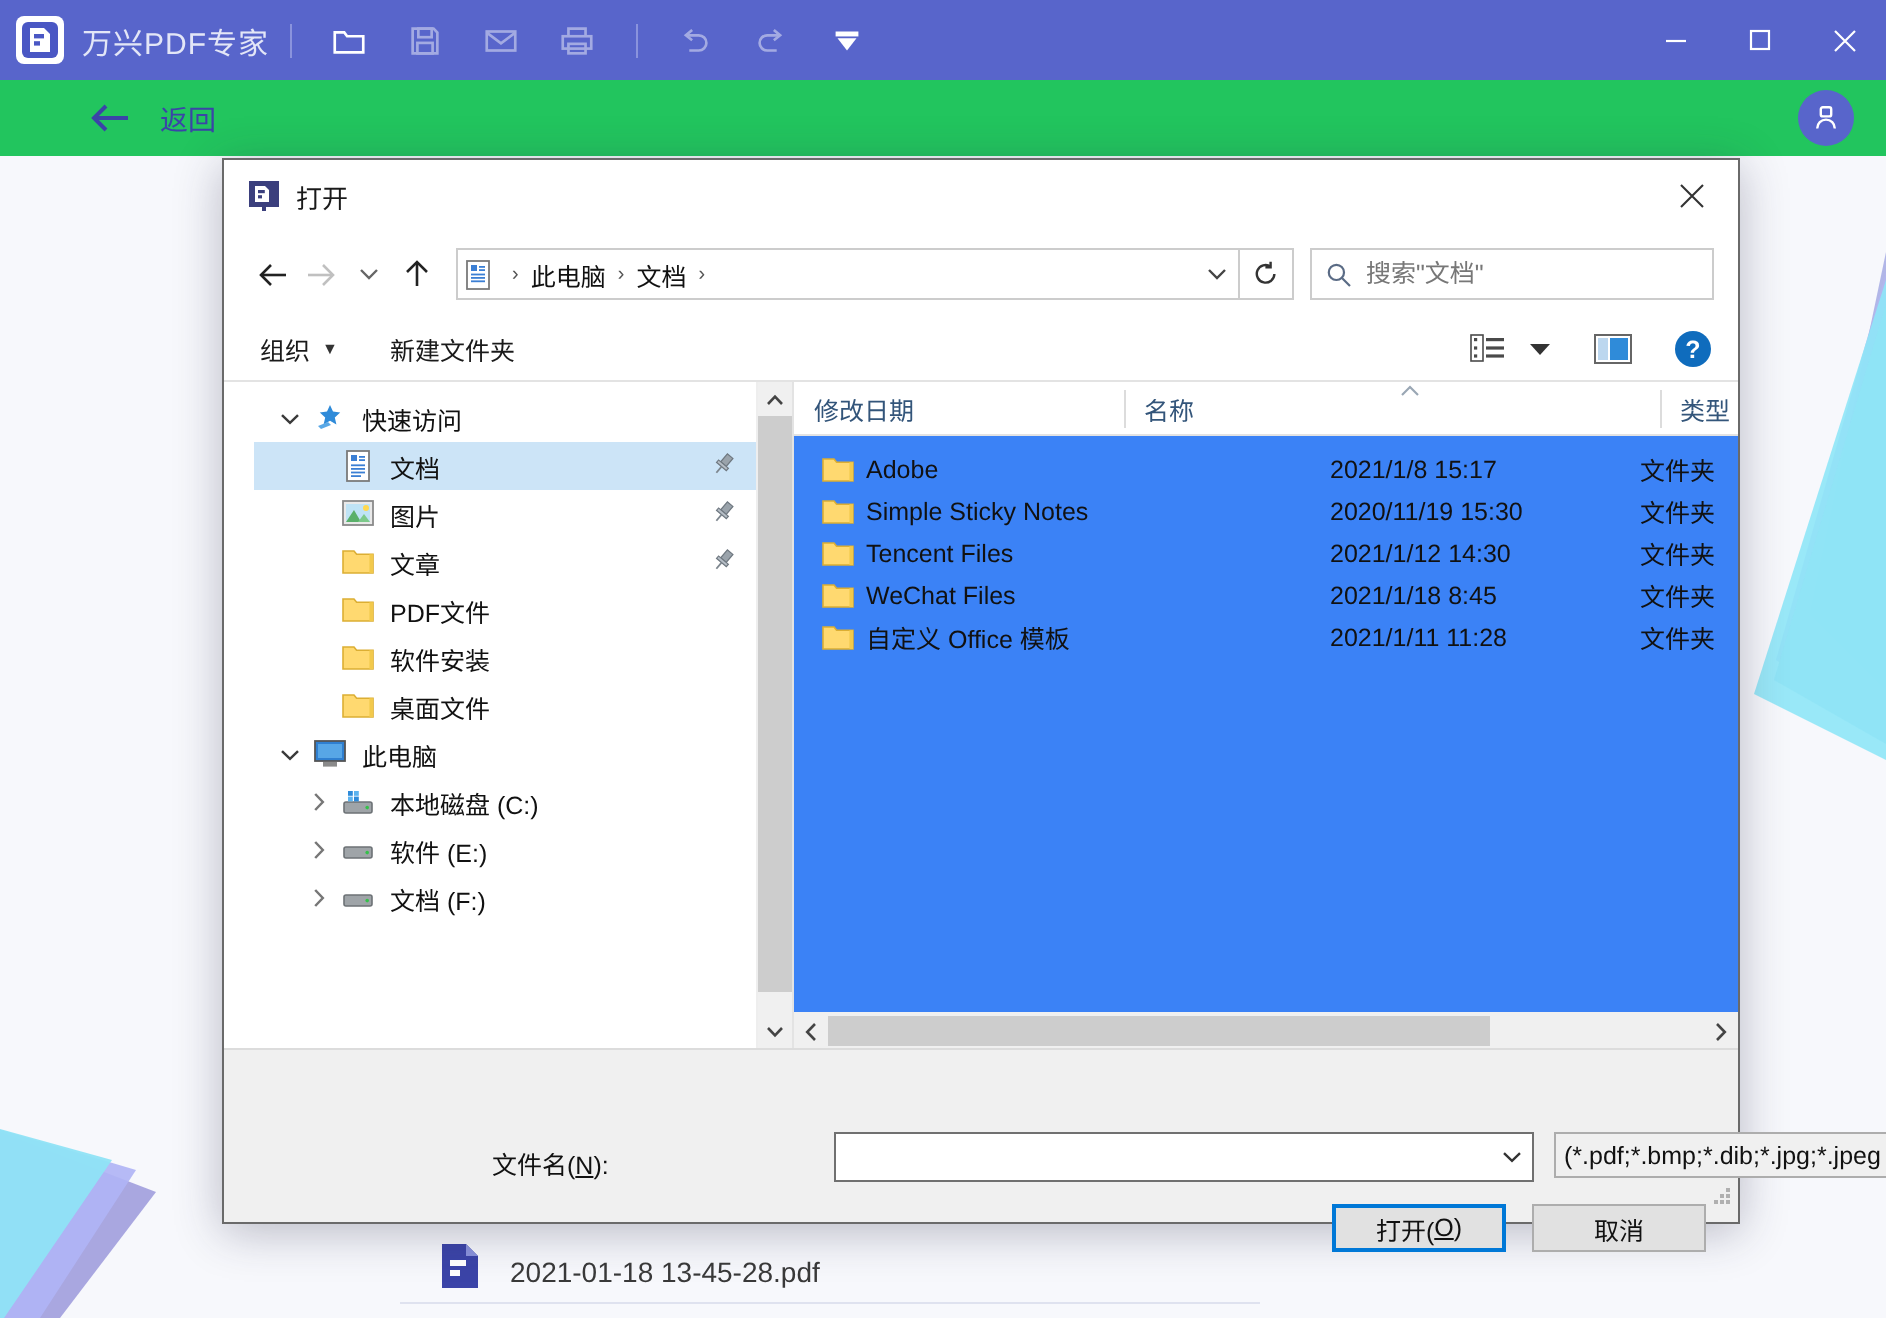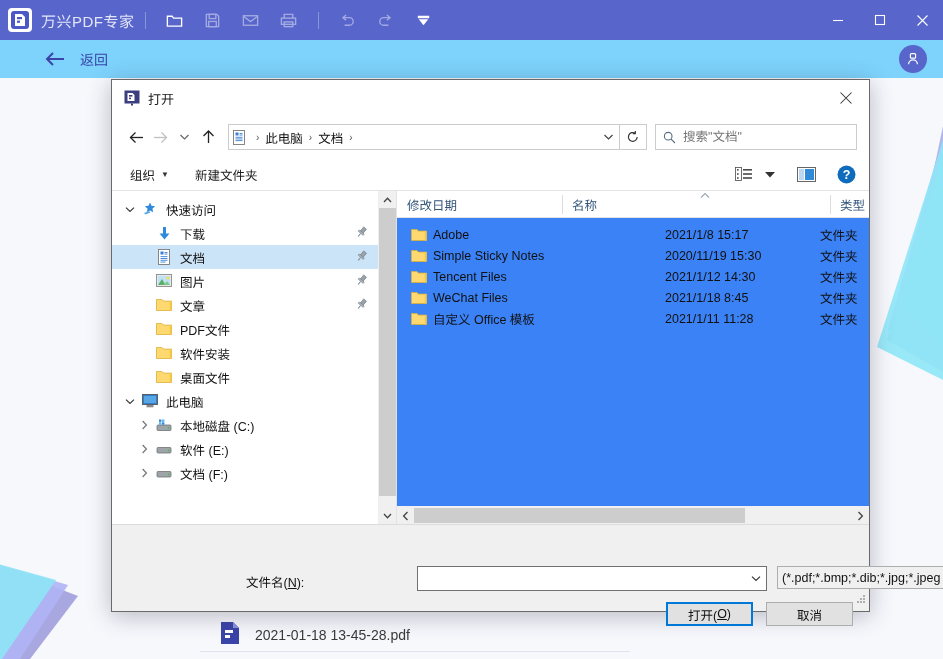--- a/index.html
+++ b/index.html
@@ -46,21 +46,21 @@
   }
   .tb-btn.dim { opacity: 0.45; }
   .winbtns { position: absolute; right: 0; top: 0; height: 40px; display: flex; }
   .winbtn {
     width: 42px; height: 40px; display: flex; align-items: center; justify-content: center;
   }
 
   
   .backbar {
     position: absolute; left: 0; top: 40px; width: 943px; height: 38px;
-    background: #7dd3fc;
+    background: #22c55e;
     display: flex; align-items: center;
   }
   .back-arrow { margin-left: 44px; display: flex; align-items: center; }
   .back-text { color: #3b44a8; font-size: 14px; margin-left: 14px; }
   .avatar {
     position: absolute; right: 16px; top: 5px; width: 28px; height: 28px;
     border-radius: 50%; background: #5865cb;
     display: flex; align-items: center; justify-content: center;
   }
 
@@ -129,21 +129,21 @@
   }
   .cmd .dd { margin-left: 6px; font-size: 8px; color: #333; }
   .cmdbar-right { position: absolute; right: 8px; display: flex; align-items: center; gap: 2px; }
   .cb-btn { width: 30px; height: 24px; display: flex; align-items: center; justify-content: center; }
 
   
   .dlg-body { flex: 1; display: flex; min-height: 0; }
 
   
   .sidewrap { width: 284px; flex: none; display: flex; border-right: 1px solid #e3e3e3; }
-  .tree { flex: 1; overflow: hidden; padding-top: 6px; }
+  .tree { flex: 1; overflow: hidden; padding-top: 6px; padding-left: 15px; }
   .trow {
     height: 24px; display: flex; align-items: center; position: relative; padding-right: 8px;
   }
   .trow.sel { background: #cce4f7; }
   .chev { width: 20px; display: flex; align-items: center; justify-content: center; flex: none; }
   .tico { width: 20px; display: flex; align-items: center; justify-content: center; flex: none; }
   .tlabel { font-size: 12.5px; color: #111; margin-left: 6px; white-space: nowrap; }
   .pin { position: absolute; right: 10px; top: 5px; }
 
   .vscroll {
@@ -491,40 +491,20 @@
                 </svg>
               </span>
               <span class="tico" style="display: flex;">
                 <svg width="16" height="16" viewBox="0 0 16 16">
                   <path d="M8 1.5 l1.5 3.3 3.6 .4 -2.7 2.5 .8 3.5 -3.2-1.8 -3.2 1.8 .8-3.5 -2.7-2.5 3.6-.4z" fill="#2f8bd9"></path>
                   <path d="M2 12 l5-2 1.5 1.5 -5 2z" fill="#5aa8e6"></path>
                 </svg>
               </span>
               <span class="tlabel">快速访问</span>
             </div>
-            <div class="trow">
-              <div style="width: 22px; flex: 0 0 auto;"></div>
-              <span class="chev"></span>
-              <span class="tico" style="display: flex;">
-                <svg width="15" height="15" viewBox="0 0 15 15">
-                  <rect x="6" y="1" width="3" height="7" fill="#2f8bd9"></rect>
-                  <polygon points="2.5,7.5 12.5,7.5 7.5,13.5" fill="#2f8bd9"></polygon>
-                </svg>
-              </span>
-              <span class="tlabel">下载</span>
-              <span class="pin" style="display: flex;">
-                <svg width="13" height="13" viewBox="0 0 13 13">
-                  <g transform="rotate(40 6.5 6.5)">
-                    <rect x="4.6" y="0.8" width="3.6" height="5.2" fill="#9aa3ab" stroke="#6f7880" stroke-width="0.6"></rect>
-                    <rect x="3.2" y="6" width="6.4" height="1.6" fill="#b6bec6" stroke="#6f7880" stroke-width="0.6"></rect>
-                    <rect x="6" y="7.6" width="0.9" height="4" fill="#7d868e"></rect>
-                  </g>
-                </svg>
-              </span>
-            </div>
             <div class="trow sel">
               <div style="width: 22px; flex: 0 0 auto;"></div>
               <span class="chev"></span>
               <span class="tico" style="display: flex;">
                 <svg width="14" height="16" viewBox="0 0 14 16">
                   <rect x="1.5" y="0.5" width="11" height="15" fill="#fff" stroke="#7a7a7a" stroke-width="0.9"></rect>
                   <rect x="3.5" y="2.5" width="3" height="3" fill="#3b7fd4"></rect>
                   <rect x="7.5" y="3" width="3" height="0.9" fill="#3b7fd4"></rect>
                   <rect x="7.5" y="4.6" width="3" height="0.9" fill="#3b7fd4"></rect>
                   <rect x="3.5" y="7.2" width="7" height="0.9" fill="#3b7fd4"></rect>

